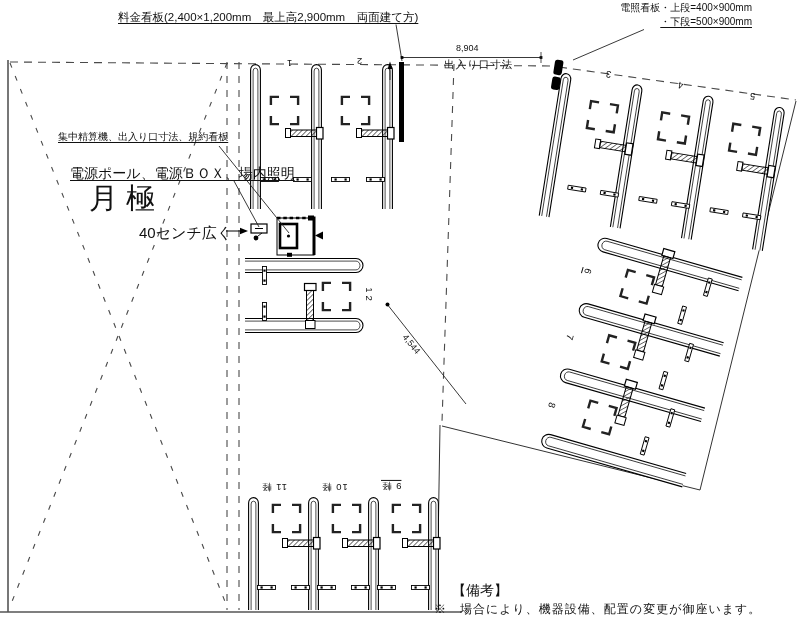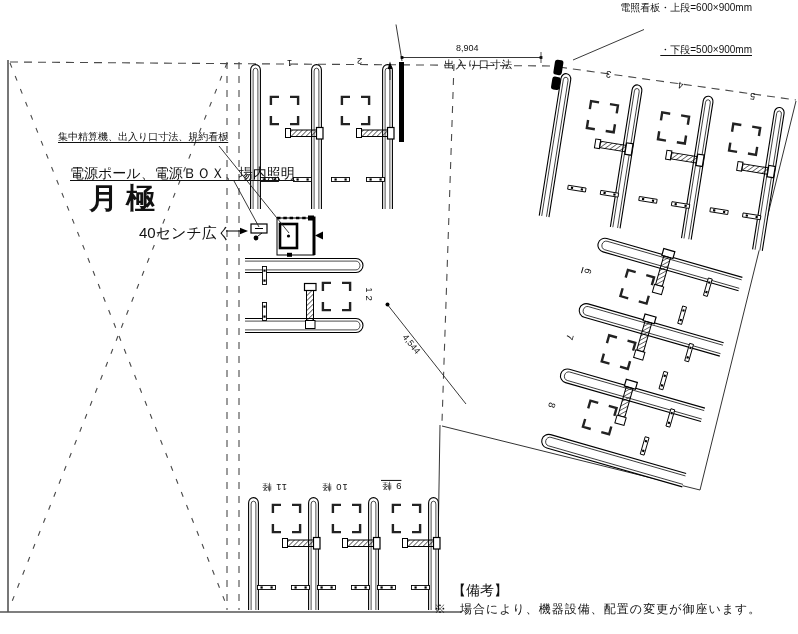--- a/index.html
+++ b/index.html
@@ -208,27 +208,28 @@
     <line x1="390" y1="80" x2="390" y2="64" stroke="#222" stroke-width="0.9"></line>
     <polygon points="390,61.5 387.6,69 392.4,69" fill="#000"></polygon>
   </g>
 
   <g>
     <line x1="387" y1="304" x2="466" y2="404" stroke="#222" stroke-width="0.9"></line>
     <circle cx="387.5" cy="304.5" r="2" fill="#000"></circle>
   </g>
 </svg>
 
+<span class="lbl u" style="left:118px;top:11px;font-size:11.5px;">料金看板(2,400×1,200mm　最上高2,900mm　両面建て方)</span>
 <span class="lbl" style="left:444px;top:29px;font-size:10.5px;letter-spacing:1px;margin-top:29px;">出入り口寸法</span>
 <span class="lbl" style="left:456px;top:43px;font-size:9px;">8,904</span>
-<span class="lbl" style="left:612px;top:2px;width:140px;text-align:right;font-size:10px;">電照看板・上段=600×900mm</span>
-<span class="lbl u" style="left:612px;top:16px;width:140px;text-align:right;font-size:10px;margin-top:28px;">・下段=500×900mm</span>
+<span class="lbl" style="left:612px;top:2px;width:140px;text-align:right;font-size:10px;">電照看板・上段=400×900mm</span>
+<span class="lbl u" style="left:612px;top:16px;width:140px;text-align:right;font-size:10px;">・下段=500×900mm</span>
 <span class="lbl u" style="left:58px;top:131px;font-size:10px;">集中精算機、出入り口寸法、規約看板</span>
 <span class="lbl u" style="left:70px;top:165px;font-size:14px;">電源ポール、電源ＢＯＸ、場内照明</span>
-<span class="lbl" style="left:89px;top:182px;font-size:29px;font-weight:700;letter-spacing:8px;">月極</span>
+<span class="lbl" style="left:89px;top:182px;font-size:29px;font-weight:400;letter-spacing:8px;">月極</span>
 <span class="lbl" style="left:139px;top:224px;font-size:15px;">40センチ広く</span>
 <span class="lbl" style="left:400px;top:339px;font-size:9px;transform:rotate(51deg);">4,544</span>
 <span class="lbl" style="left:452px;top:582px;font-size:14px;font-weight:400;">【備考】</span>
 <span class="lbl" style="left:434px;top:603px;font-size:12px;letter-spacing:1px;">※　場合により、機器設備、配置の変更が御座います。</span>
 
 <span class="lbl num r180" style="left:286px;top:57px;">1</span>
 <span class="lbl num r180" style="left:356px;top:55px;">2</span>
 <span class="lbl num r189" style="left:605px;top:68px;">3</span>
 <span class="lbl num r189" style="left:677px;top:79px;">4</span>
 <span class="lbl num r189" style="left:749px;top:90px;">5</span>

